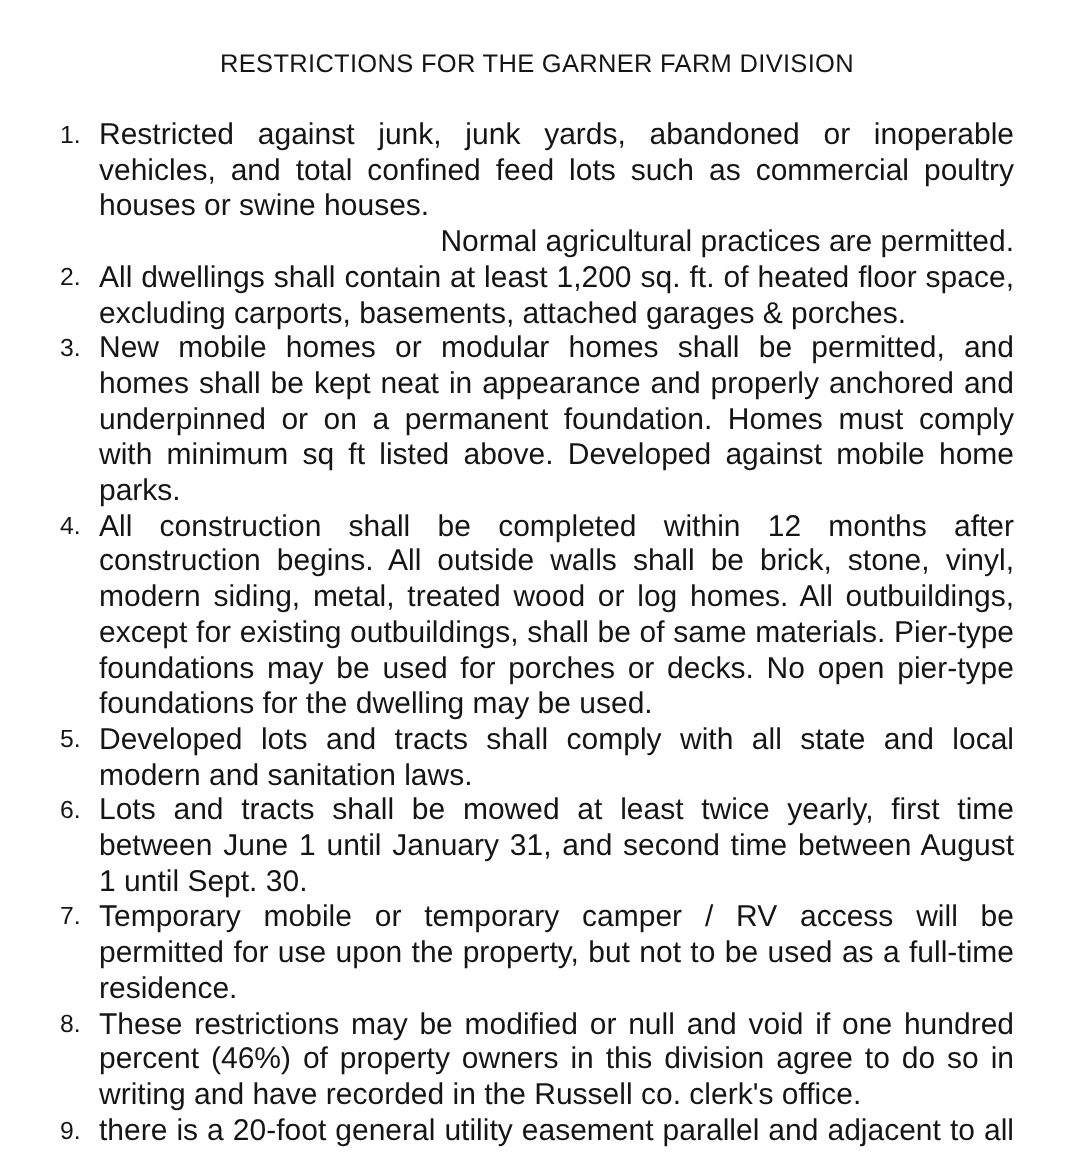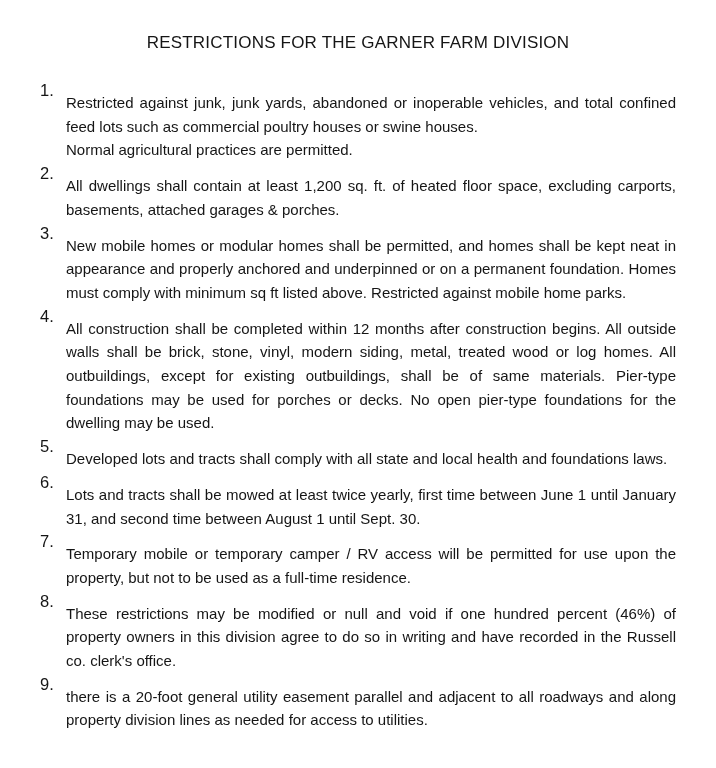--- a/index.html
+++ b/index.html
@@ -27,27 +27,26 @@
     display: flex;
     align-items: flex-start;
   }
   .item-number {
     flex: 0 0 26px;
     font-size: 16.5px;
     line-height: 23.7px;
   }
   .item-body {
     flex: 1;
-    font-size: 15px;
+    font-size: 20px;
     line-height: 23.7px;
     text-align: justify;
-    margin-top: 12px;
   }
   .item-extra {
-    text-align: left;
+    text-align: right;
   }
 </style>
 </head>
 <body>
 
 <div class="page">
 
   <div class="doc-title">RESTRICTIONS FOR THE GARNER FARM DIVISION</div>
 
   <div class="restriction-list">
@@ -60,31 +59,31 @@
       </div>
     </div>
 
     <div class="list-item">
       <span class="item-number">2.</span>
       <div class="item-body">All dwellings shall contain at least 1,200 sq. ft. of heated floor space, excluding carports, basements, attached garages &amp; porches.</div>
     </div>
 
     <div class="list-item">
       <span class="item-number">3.</span>
-      <div class="item-body">New mobile homes or modular homes shall be permitted, and homes shall be kept neat in appearance and properly anchored and underpinned or on a permanent foundation. Homes must comply with minimum sq ft listed above.  Restricted against mobile home parks.</div>
+      <div class="item-body">New mobile homes or modular homes shall be permitted, and homes shall be kept neat in appearance and properly anchored and underpinned or on a permanent foundation. Homes must comply with minimum sq ft listed above.  Developed against mobile home parks.</div>
     </div>
 
     <div class="list-item">
       <span class="item-number">4.</span>
       <div class="item-body">All construction shall be completed within 12 months after construction begins. All outside walls shall be brick, stone, vinyl, modern siding, metal, treated wood or log homes. All outbuildings, except for existing outbuildings, shall be of same materials.  Pier-type foundations may be used for porches or decks. No open pier-type foundations for the dwelling may be used.</div>
     </div>
 
     <div class="list-item">
       <span class="item-number">5.</span>
-      <div class="item-body">Developed lots and tracts shall comply with all state and local health and foundations laws.</div>
+      <div class="item-body">Developed lots and tracts shall comply with all state and local modern and sanitation laws.</div>
     </div>
 
     <div class="list-item">
       <span class="item-number">6.</span>
       <div class="item-body">Lots and tracts shall be mowed at least twice yearly, first time between June 1 until January 31, and second time between August 1 until Sept. 30.</div>
     </div>
 
     <div class="list-item">
       <span class="item-number">7.</span>
       <div class="item-body">Temporary mobile or temporary camper / RV access will be permitted for use upon the property, but not to be used as a full-time residence.</div>

